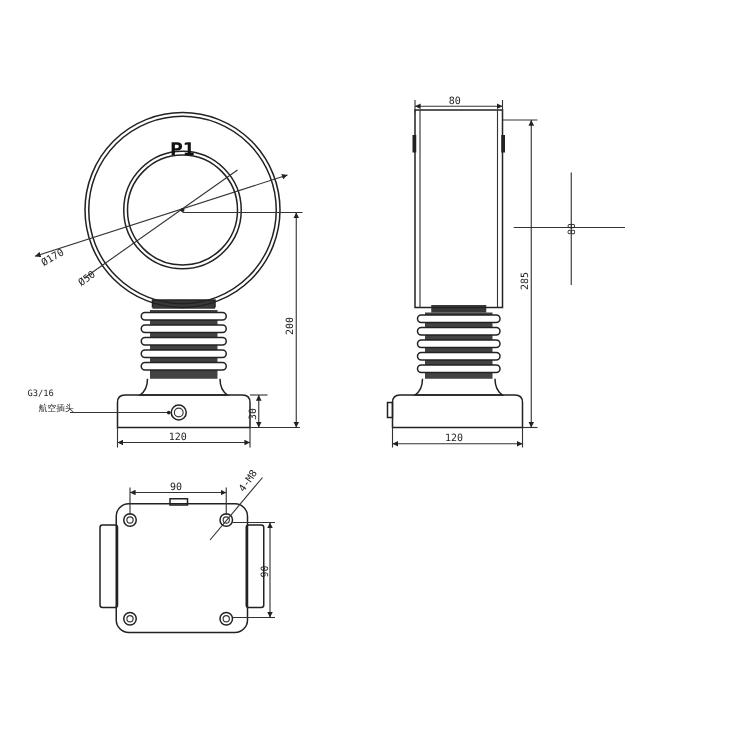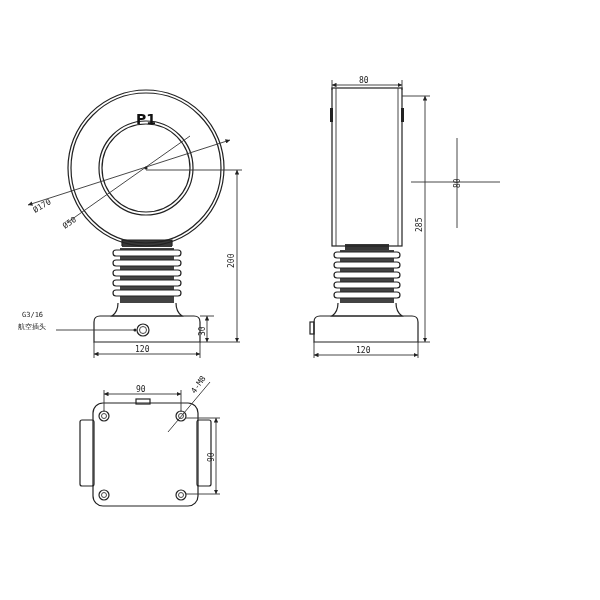--- a/index.html
+++ b/index.html
@@ -146,13 +146,13 @@
   <text class="lbl" transform="translate(422,232) rotate(-90)">285</text>
   <text class="lbl" transform="translate(460,188) rotate(-90)">80</text>
   <text class="lbl" x="356" y="353">120</text>
 
   <text class="lbl" x="136" y="392">90</text>
   <text class="lbl" transform="translate(214,462) rotate(-90)">90</text>
   <text class="lbl" transform="translate(195,394) rotate(-55)">4-M8</text>
 </svg>
 
 <div class="html-label" style="left:22px; top:311px; font-size:7px;">G3/16</div>
-<div class="html-label" style="left:18px; top:322px; font-size:7px; font-family:'DejaVu Sans', sans-serif;">航空插头</div>
+<div class="html-label" style="left:31px; top:322px; font-size:7px; font-family:'DejaVu Sans', sans-serif;">航空插头</div>
 
 </body></html>

